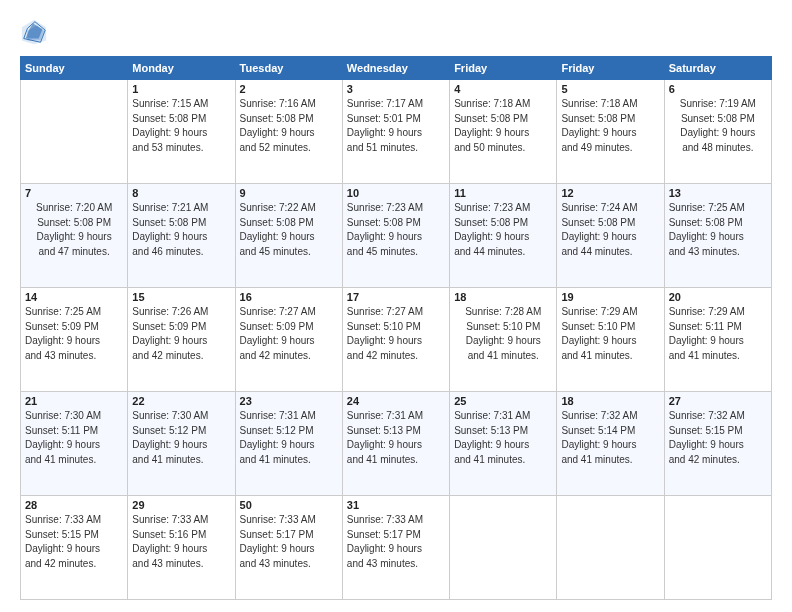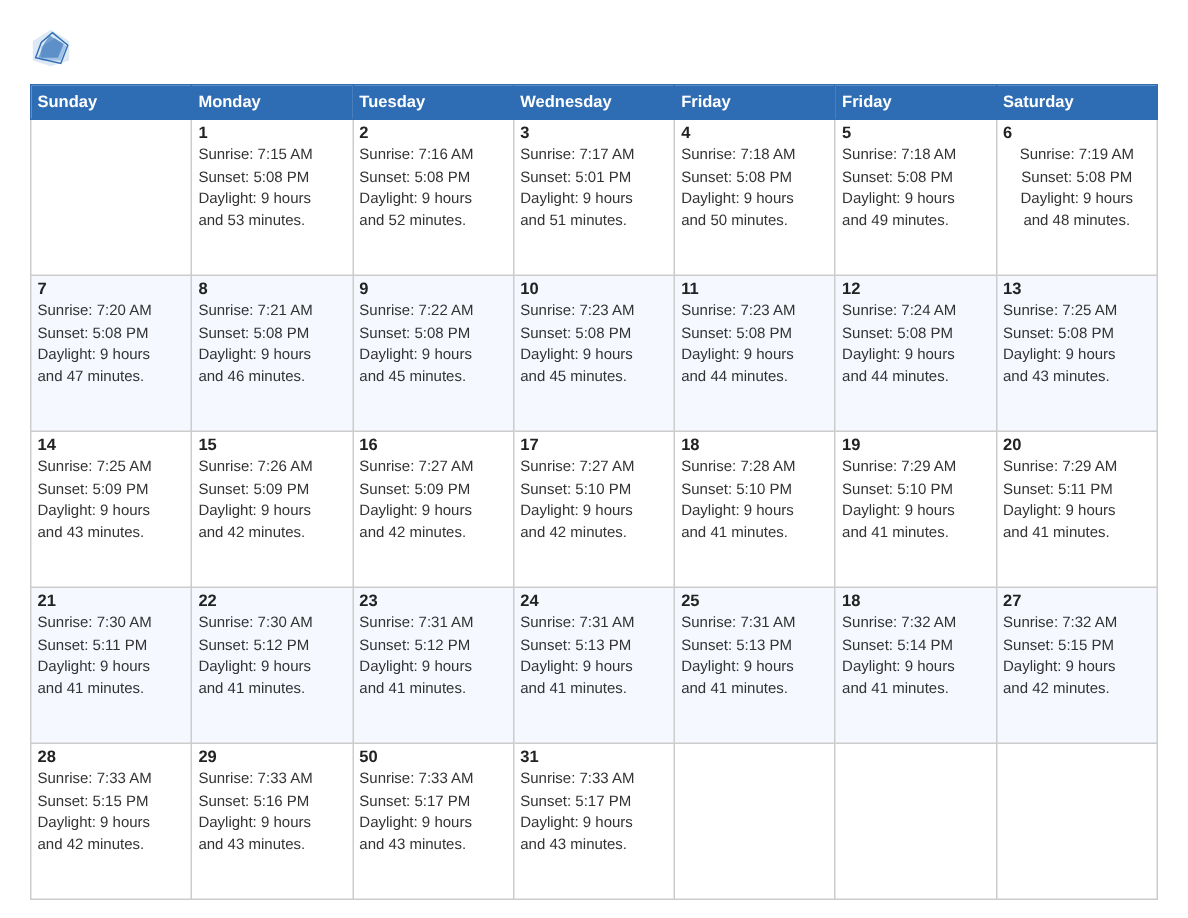--- a/index.html
+++ b/index.html
@@ -174,21 +174,21 @@
             <span class="day-num">6</span>
             <div class="day-info" style="white-space: pre-line; text-align: center;">Sunrise: 7:19 AM
 Sunset: 5:08 PM
 Daylight: 9 hours
 and 48 minutes.</div>
           </td>
         </tr>
         <tr>
           <td>
             <span class="day-num">7</span>
-            <div class="day-info" style="white-space: pre-line;">Sunrise: 7:20 AM
+            <div class="day-info" style="white-space: pre-line; text-align: center;">Sunrise: 7:20 AM
 Sunset: 5:08 PM
 Daylight: 9 hours
 and 47 minutes.</div>
           </td>
           <td>
             <span class="day-num">8</span>
             <div class="day-info" style="white-space: pre-line;">Sunrise: 7:21 AM
 Sunset: 5:08 PM
 Daylight: 9 hours
 and 46 minutes.</div>
@@ -253,21 +253,21 @@
           </td>
           <td>
             <span class="day-num">17</span>
             <div class="day-info" style="white-space: pre-line;">Sunrise: 7:27 AM
 Sunset: 5:10 PM
 Daylight: 9 hours
 and 42 minutes.</div>
           </td>
           <td>
             <span class="day-num">18</span>
-            <div class="day-info" style="white-space: pre-line;">Sunrise: 7:28 AM
+            <div class="day-info" style="white-space: pre-line; text-align: center;">Sunrise: 7:28 AM
 Sunset: 5:10 PM
 Daylight: 9 hours
 and 41 minutes.</div>
           </td>
           <td>
             <span class="day-num">19</span>
             <div class="day-info" style="white-space: pre-line;">Sunrise: 7:29 AM
 Sunset: 5:10 PM
 Daylight: 9 hours
 and 41 minutes.</div>

